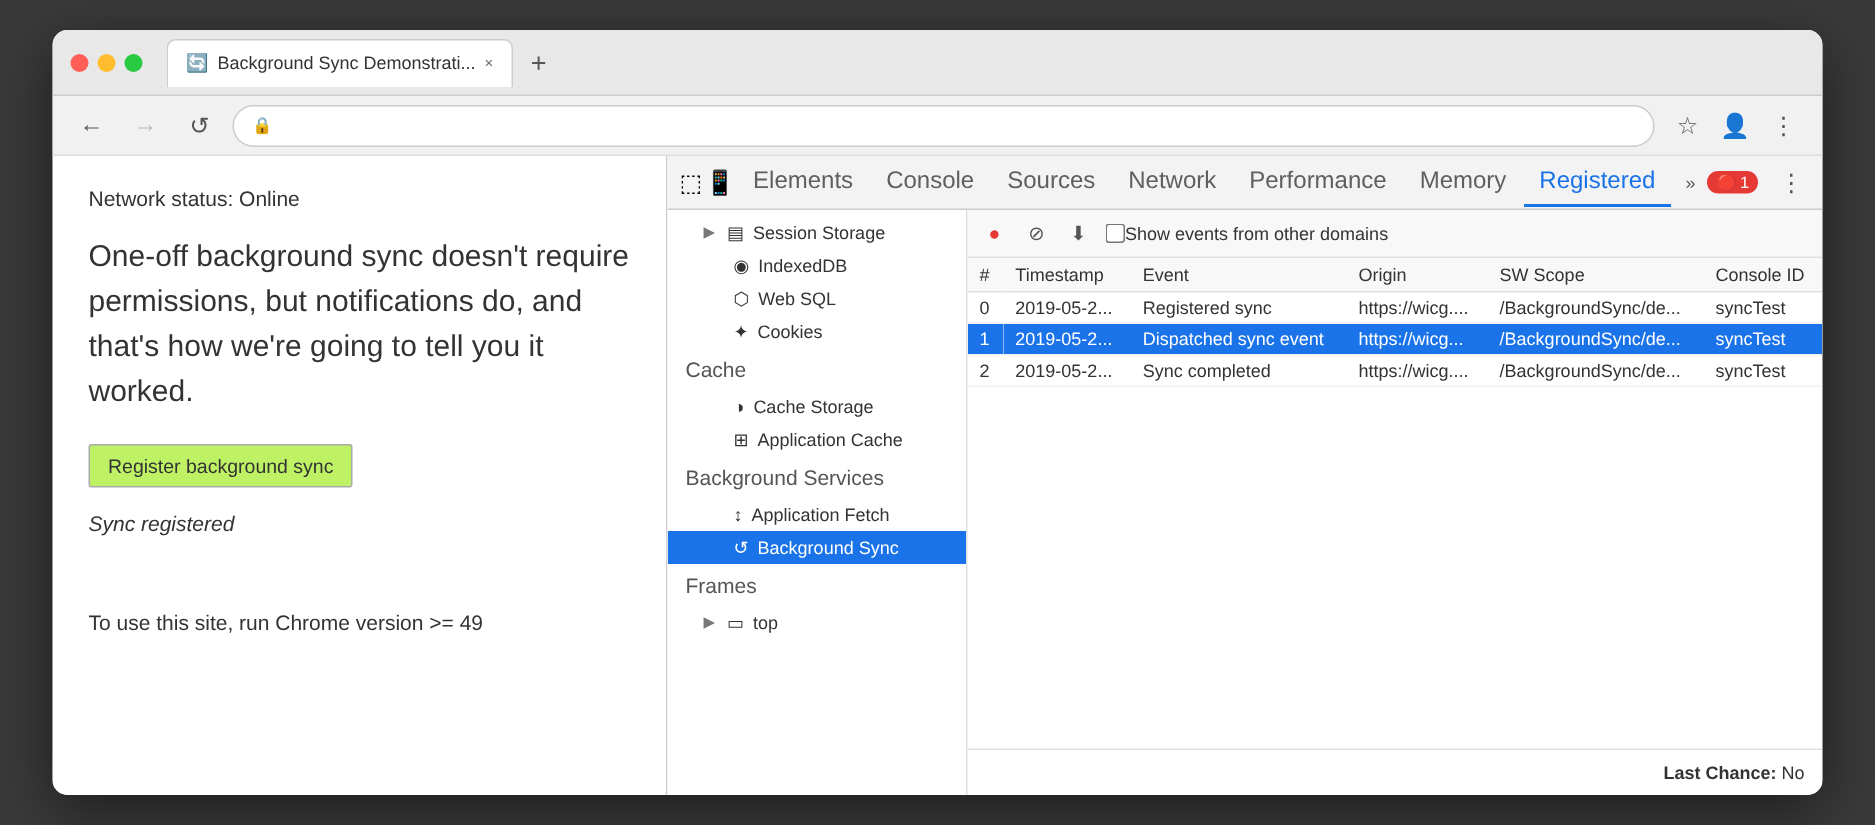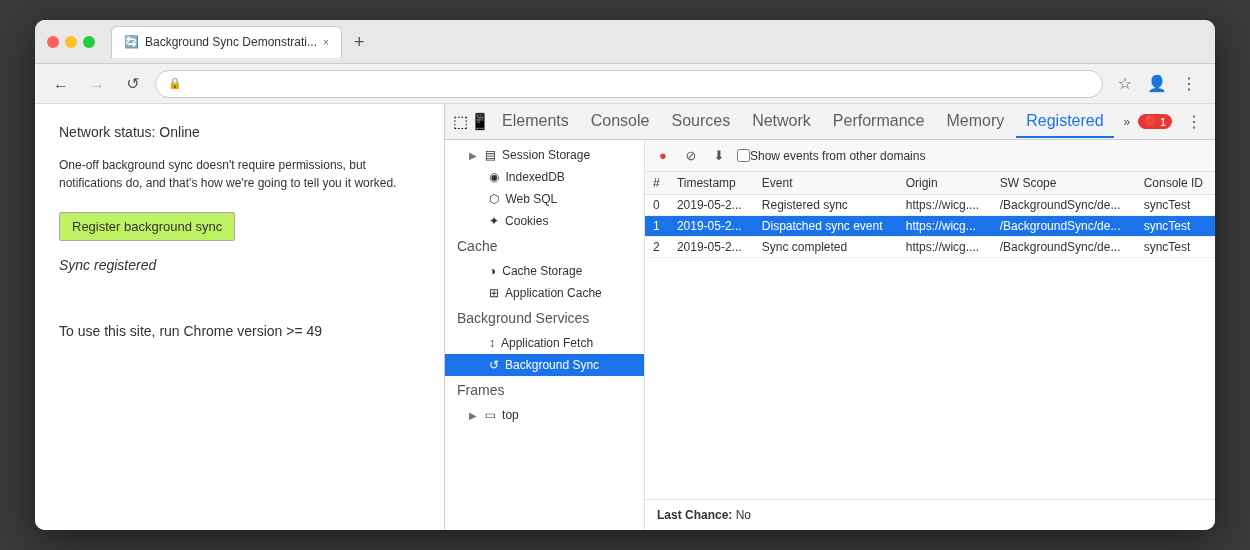--- a/index.html
+++ b/index.html
@@ -149,21 +149,21 @@
       border-right: 1px solid #ccc;
       flex-shrink: 0;
       overflow-y: auto;
     }
     .webpage .network-status {
       font-size: 14px;
       color: #333;
       margin-bottom: 16px;
     }
     .webpage .description {
-      font-size: 12px;
+      font-size: 20px;
       color: #333;
       line-height: 1.5;
       margin-bottom: 20px;
     }
     .webpage .register-btn {
       border: 1px solid #aaa;
       background: #bef264;
       padding: 6px 12px;
       font-size: 13px;
       color: #333;
@@ -352,20 +352,21 @@
     }
     tbody tr.selected td {
       color: #fff;
     }
     .last-chance {
       padding: 8px 12px;
       font-size: 12px;
       color: #333;
       border-top: 1px solid #e0e0e0;
       flex-shrink: 0;
+      text-align: right;
     }
     .last-chance strong { font-weight: 600; }
   </style>
 </head>
 <body>
 
 <div class="browser-window">
 
   <div class="title-bar">
     <div class="traffic-lights">

